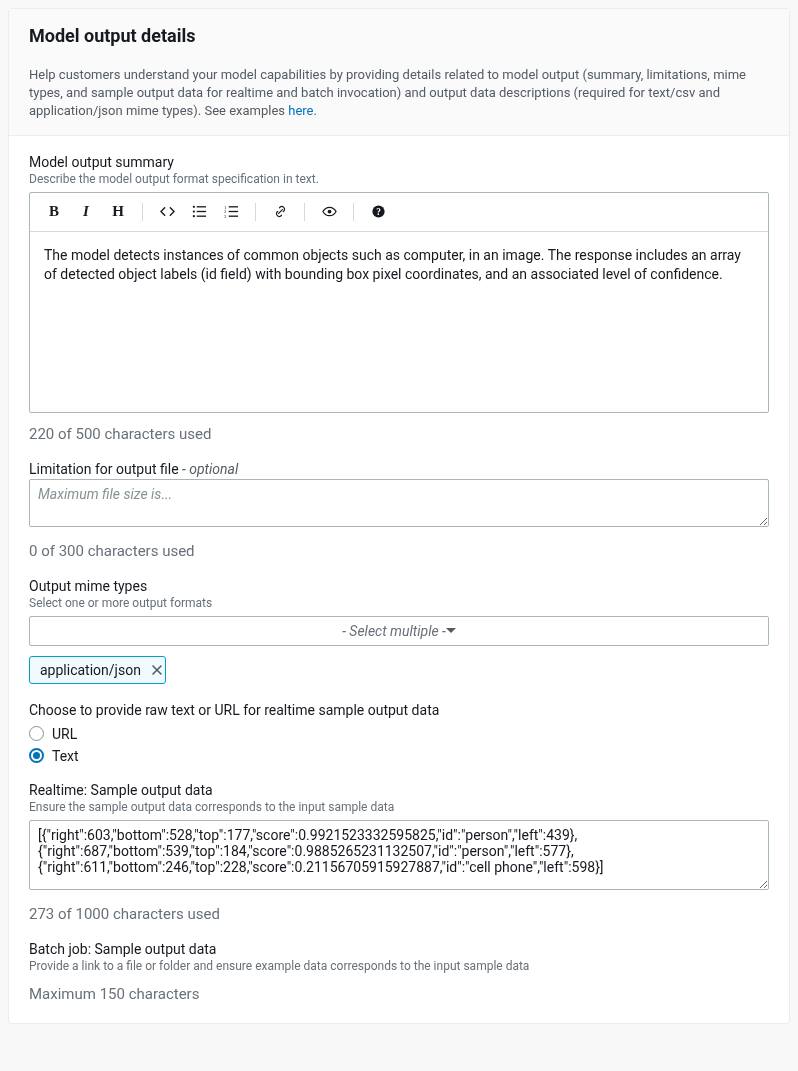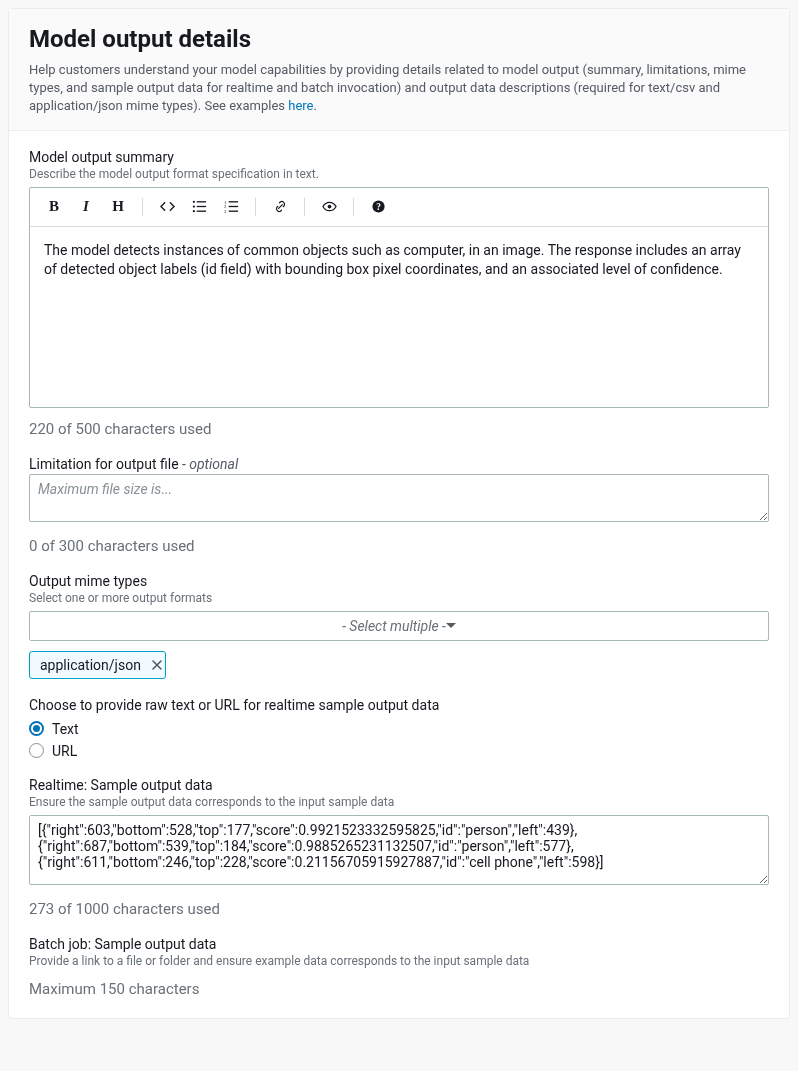--- a/index.html
+++ b/index.html
@@ -16,24 +16,24 @@
       border-radius: 4px;
       width: 782px;
       margin: 0 auto;
     }
     .header-section {
       padding: 16px 20px 14px;
       border-bottom: 1px solid #eaeded;
       background: #fafafa;
     }
     .header-title {
-      font-size: 24px;
+      font-size: 18px;
       font-weight: 700;
       color: #16191f;
-      margin-bottom: 8px;
+      margin-bottom: 20px;
     }
     .header-desc {
       font-size: 13px;
       color: #545b64;
       line-height: 1.4;
     }
     .link { color: #0073bb; text-decoration: none; cursor: pointer; }
     .content { padding: 18px 20px 20px; }
     .field { margin-bottom: 18px; }
     .field-label {
@@ -255,26 +255,26 @@
               <path d="M2 2l8 8M10 2l-8 8" stroke="#545b64" stroke-width="1.6" stroke-linecap="round"></path>
             </svg>
         </span>
       </div>
     </div>
 
     <div class="field">
       <div class="section-title">Choose to provide raw text or URL for realtime sample output data</div>
       <div class="radio-group">
         <div class="radio-row">
+          <span class="radio"></span>
+          <span>URL</span>
+        </div>
+        <div class="radio-row">
           <span class="radio checked"></span>
           <span>Text</span>
-        </div>
-        <div class="radio-row">
-          <span class="radio"></span>
-          <span>URL</span>
         </div>
       </div>
     </div>
 
     <div class="field">
       <div class="field-label">Realtime: Sample output data</div>
       <div class="field-hint">Ensure the sample output data corresponds to the input sample data</div>
       <textarea class="textarea-sample" style="font-style: normal;" id="rt-textarea">[{"right":603,"bottom":528,"top":177,"score":0.9921523332595825,"id":"person","left":439},{"right":687,"bottom":539,"top":184,"score":0.9885265231132507,"id":"person","left":577},{"right":611,"bottom":246,"top":228,"score":0.21156705915927887,"id":"cell phone","left":598}]</textarea>
       <div class="char-count">273 of 1000 characters used</div>
     </div>

